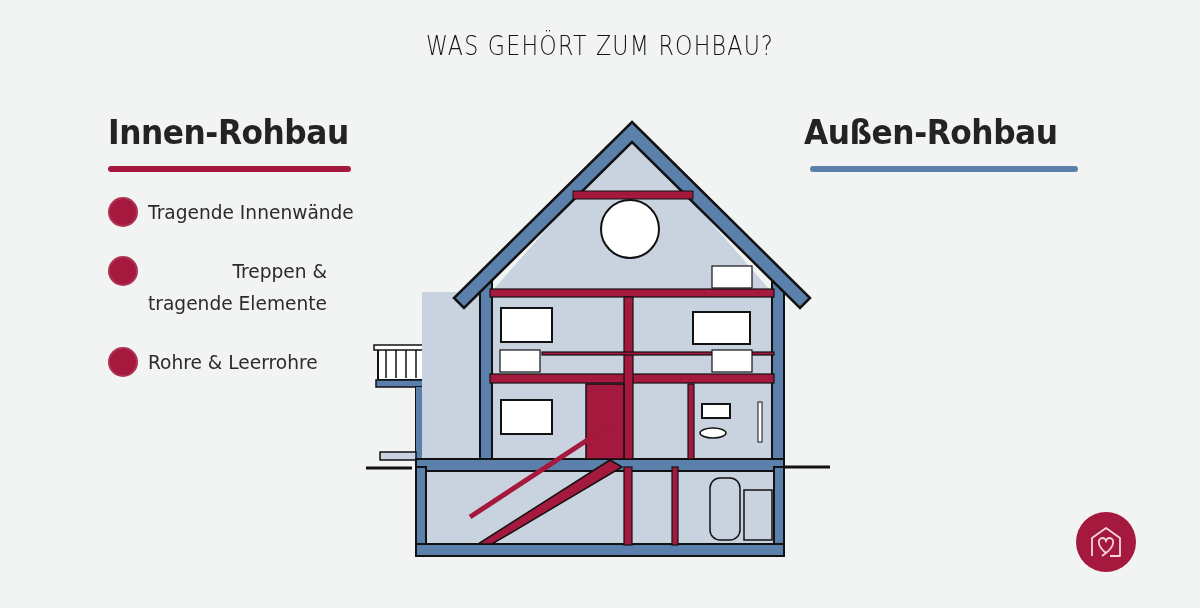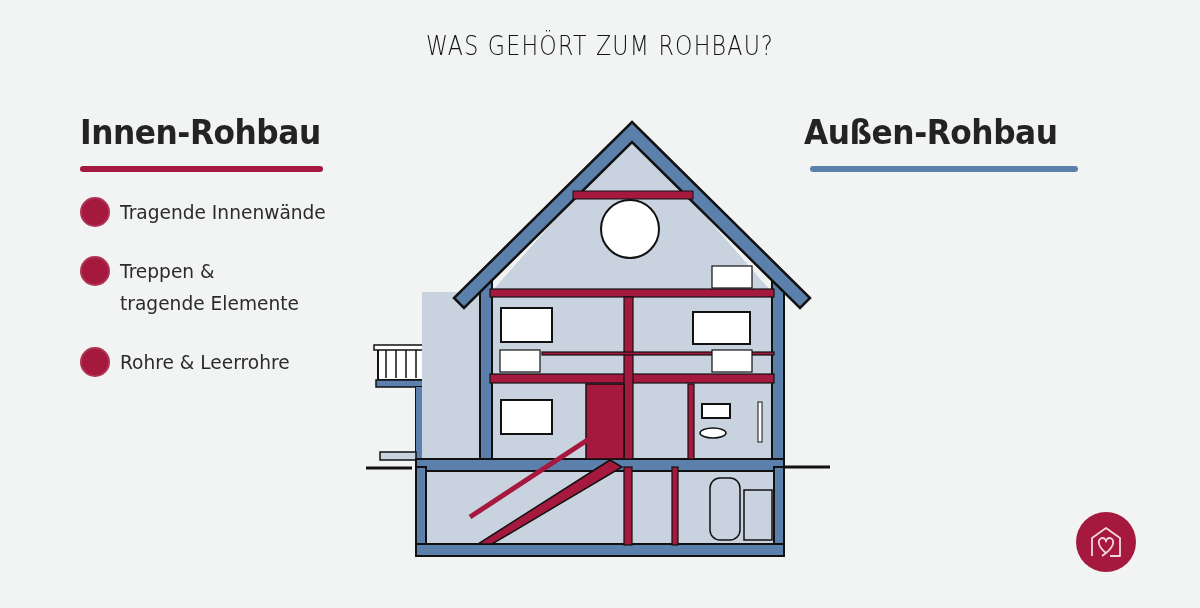--- a/index.html
+++ b/index.html
@@ -1,24 +1,24 @@
 <!DOCTYPE html>
 <html><head>
 <meta charset="utf-8">
 <style>
   html, body { margin:0; padding:0; }
   body { width:1200px; height:608px; background:#f2f3f3; position:relative; overflow:hidden; font-family:"DejaVu Sans", sans-serif; color:#2b2b2b; }
   .title { position:absolute; left:0; width:1200px; top:30px; text-align:center; font-family:"DejaVu Sans", sans-serif; font-weight:300; font-size:27px; letter-spacing:1.5px; color:#151515; transform:scaleX(0.82); }
   .col { position:absolute; top:112px; }
-  .col.left { left:80px; }
+  .col.left { left:108px; }
   .col.right { left:804px; }
   .heading { font-family:"DejaVu Sans", sans-serif; font-weight:bold; font-size:34px; color:#232323; letter-spacing:-0.5px; transform-origin:left; transform:scaleX(0.92); white-space:nowrap; }
   .underline { height:6px; border-radius:4px; margin-top:14px; }
   .list { list-style:none; margin:24px 0 0 0; padding:0; }
-  .item { display:flex; align-items:flex-start; margin-bottom:27px; }
+  .item { display:flex; align-items:flex-start; margin-bottom:27px;text-align:right; }
   .dot { width:30px; height:30px; border-radius:50%; flex:0 0 30px; margin-right:10px; margin-top:1px; box-shadow: inset 0 0 0 2px rgba(255,255,255,0.12); }
   .label { font-family:"DejaVu Sans", sans-serif; font-size:20px; line-height:32px; color:#2b2b2b; white-space:pre-line; transform-origin:left; transform:scaleX(0.93); }
   .house { position:absolute; left:360px; top:112px; }
   .logo { position:absolute; left:1076px; top:512px; width:60px; height:60px; border-radius:50%; display:flex; align-items:center; justify-content:center; }
 </style>
 </head>
 <body>
 
 <div class="title">WAS GEHÖRT ZUM ROHBAU?</div>
 

